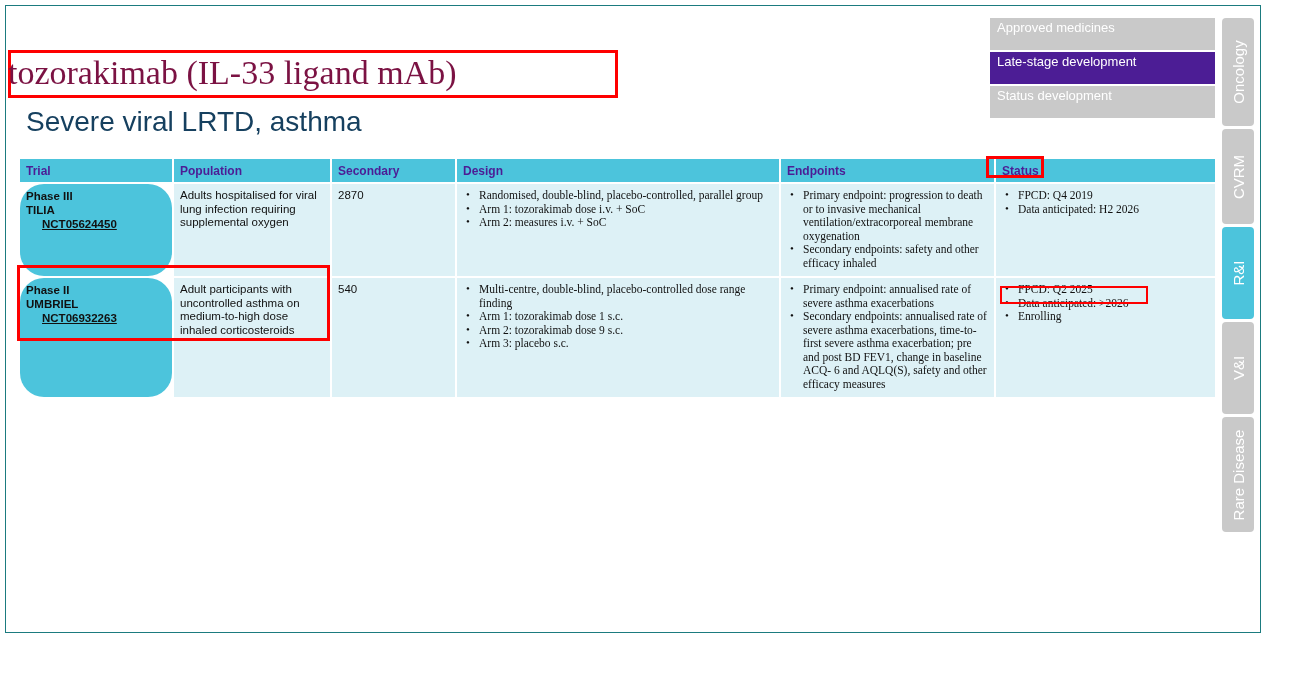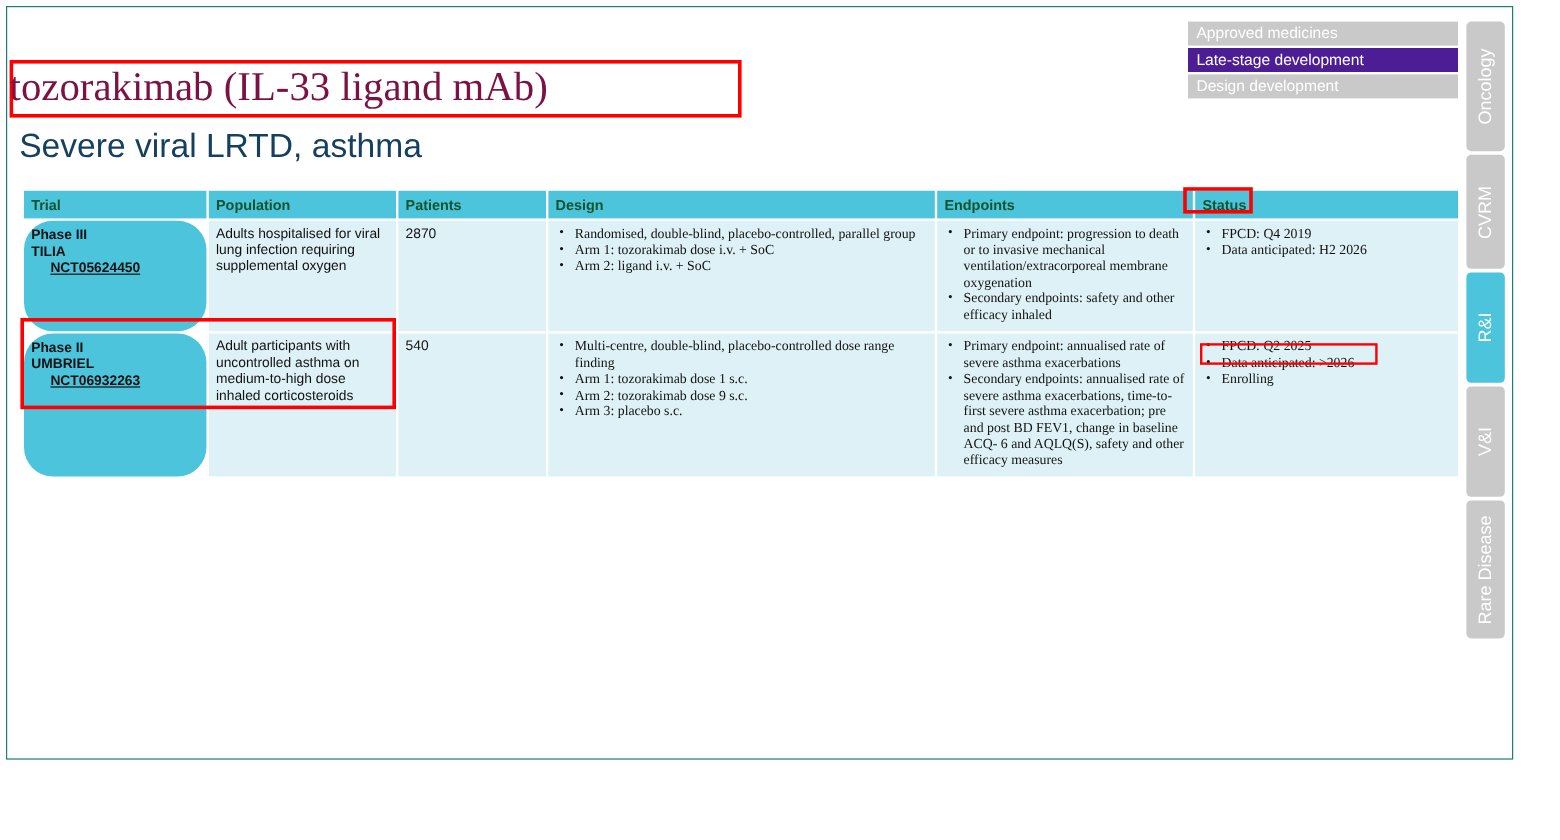--- a/index.html
+++ b/index.html
@@ -44,37 +44,37 @@
     top: 48px;
     width: 640px;
     font-family: "Liberation Serif", serif;
     font-size: 34px;
     line-height: 50px;
     color: #7b1243;
     white-space: nowrap;
   }
   #page-subtitle {
     position: absolute;
-    left: 16px;
+    left: 26px;
     top: 104px;
     font-size: 28px;
     line-height: 36px;
     color: #16405f;
     white-space: nowrap;
   }
 
   
   #legend {
     position: absolute;
     left: 990px;
     top: 18px;
     width: 225px;
   }
   .legend-item {
-    height: 20px;
+    height: 32px;
     line-height: 20px;
     margin-bottom: 2px;
     padding-left: 7px;
     font-size: 13px;
     color: #ffffff;
     box-sizing: border-box;
     background: #c9c9c9;
     white-space: nowrap;
   }
   .legend-item.active { background: #4c1d95; }
@@ -111,21 +111,21 @@
     position: absolute;
     left: 18px;
     top: 157px;
     width: 1189px;
     border-collapse: separate;
     border-spacing: 2px 2px;
     table-layout: fixed;
   }
   #trial-table th {
     background: #4cc4dc;
-    color: #14532d;
+    color: #4c1d95;
     font-size: 12px;
     font-weight: bold;
     text-align: left;
     padding: 3px 6px;
     vertical-align: middle;
     height: 17px;
   }
   #trial-table td {
     background: #ddf1f6;
     color: #111111;
@@ -178,21 +178,21 @@
 
 <div id="slide-frame"></div>
 
 <div id="title-block"></div>
 <div id="page-title">tozorakimab (IL-33 ligand mAb)</div>
 <div id="page-subtitle">Severe viral LRTD, asthma</div>
 
 <div id="legend">
   <div class="legend-item">Approved medicines</div>
   <div class="legend-item active">Late-stage development</div>
-  <div class="legend-item">Design development</div>
+  <div class="legend-item">Status development</div>
 </div>
 
 <div id="side-tabs">
   <div class="side-tab" style="height:108px">
     <span class="vtext">Oncology</span>
   </div>
   <div class="side-tab" style="height:95px">
     <span class="vtext">CVRM</span>
   </div>
   <div class="side-tab active" style="height:92px">
@@ -212,40 +212,40 @@
     <col style="width:156px">
     <col style="width:123px">
     <col style="width:322px">
     <col style="width:213px">
     <col style="width:219px">
   </colgroup>
   <thead>
     <tr>
       <th>Trial</th>
       <th>Population</th>
-      <th>Patients</th>
+      <th>Secondary</th>
       <th>Design</th>
       <th>Endpoints</th>
       <th>Status</th>
     </tr>
   </thead>
   <tbody>
     <tr>
       <td class="trial-cell" style="height:80px">
         <div>Phase III</div>
         <div>TILIA</div>
         <div class="nct">NCT05624450</div>
       </td>
       <td>Adults hospitalised for viral lung infection requiring supplemental oxygen</td>
       <td>2870</td>
       <td>
         <ul class="bul">
           <li>Randomised, double-blind, placebo-controlled, parallel group</li>
           <li>Arm 1: tozorakimab dose i.v. + SoC</li>
-          <li>Arm 2: ligand i.v. + SoC</li>
+          <li>Arm 2: measures i.v. + SoC</li>
         </ul>
       </td>
       <td>
         <ul class="bul">
           <li>Primary endpoint: progression to death or to invasive mechanical ventilation/extracorporeal membrane oxygenation</li>
           <li>Secondary endpoints: safety and other efficacy inhaled</li>
         </ul>
       </td>
       <td>
         <ul class="bul">

